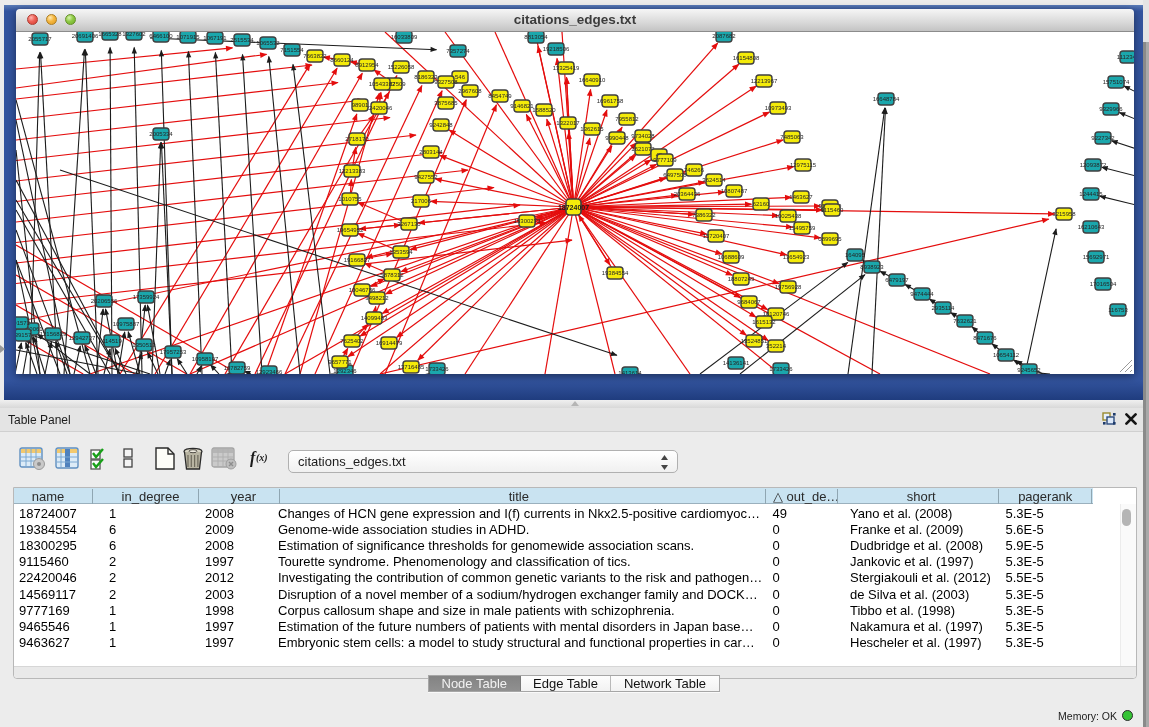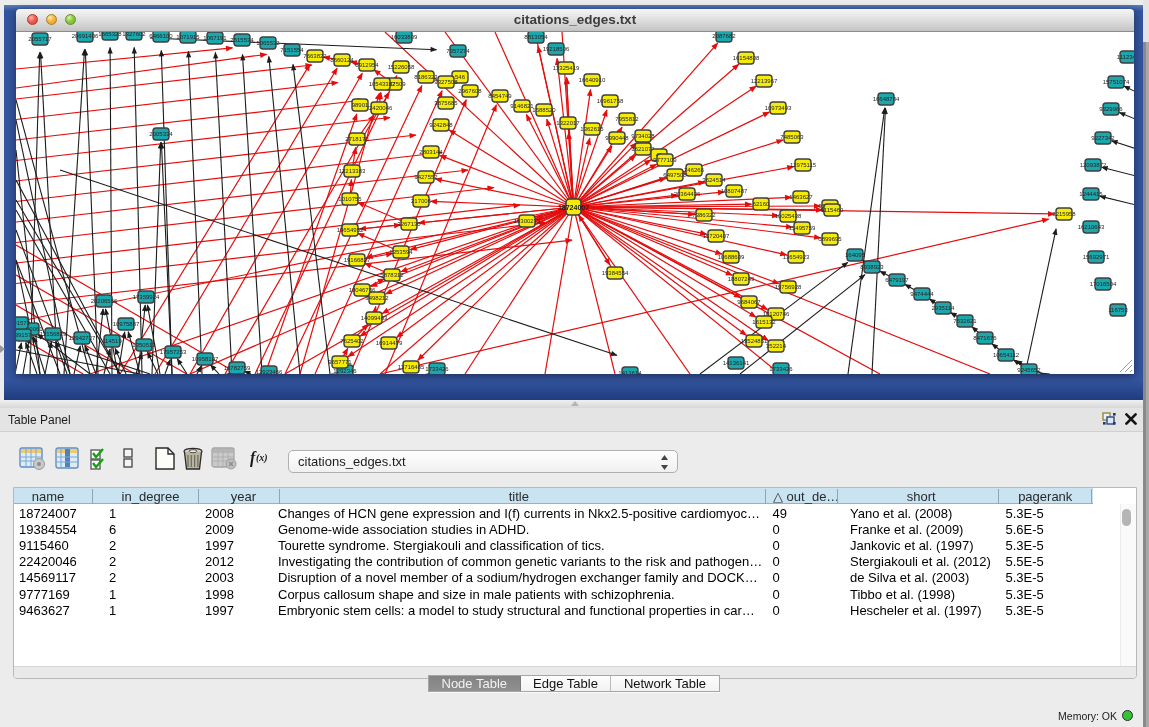--- a/index.html
+++ b/index.html
@@ -633,24 +633,33 @@
 <tr>
           <td style="width:82.0px">19384554</td>
           <td style="width:88.0px">6</td>
           <td style="width:65.0px">2009</td>
           <td style="width:486.5px">Genome-wide association studies in ADHD.</td>
           <td style="width:69.5px">0</td>
           <td style="width:147.5px">Franke et al. (2009)</td>
           <td style="width:84.5px">5.6E-5</td>
         </tr>
 <tr>
+          <td style="width:82.0px">18300295</td>
+          <td style="width:88.0px">6</td>
+          <td style="width:65.0px">2008</td>
+          <td style="width:486.5px">Estimation of significance thresholds for genomewide association scans.</td>
+          <td style="width:69.5px">0</td>
+          <td style="width:147.5px">Dudbridge et al. (2008)</td>
+          <td style="width:84.5px">5.9E-5</td>
+        </tr>
+<tr>
           <td style="width:82.0px">9115460</td>
           <td style="width:88.0px">2</td>
           <td style="width:65.0px">1997</td>
-          <td style="width:486.5px">Tourette syndrome. Stergiakouli and classification of tics.</td>
+          <td style="width:486.5px">Tourette syndrome. Phenomenology and classification of tics.</td>
           <td style="width:69.5px">0</td>
           <td style="width:147.5px">Jankovic et al. (1997)</td>
           <td style="width:84.5px">5.3E-5</td>
         </tr>
 <tr>
           <td style="width:82.0px">22420046</td>
           <td style="width:88.0px">2</td>
           <td style="width:65.0px">2012</td>
           <td style="width:486.5px">Investigating the contribution of common genetic variants to the risk and pathogen…</td>
           <td style="width:69.5px">0</td>
@@ -666,20 +675,29 @@
           <td style="width:147.5px">de Silva et al. (2003)</td>
           <td style="width:84.5px">5.3E-5</td>
         </tr>
 <tr>
           <td style="width:82.0px">9777169</td>
           <td style="width:88.0px">1</td>
           <td style="width:65.0px">1998</td>
           <td style="width:486.5px">Corpus callosum shape and size in male patients with schizophrenia.</td>
           <td style="width:69.5px">0</td>
           <td style="width:147.5px">Tibbo et al. (1998)</td>
+          <td style="width:84.5px">5.3E-5</td>
+        </tr>
+<tr>
+          <td style="width:82.0px">9465546</td>
+          <td style="width:88.0px">1</td>
+          <td style="width:65.0px">1997</td>
+          <td style="width:486.5px">Estimation of the future numbers of patients with mental disorders in Japan base…</td>
+          <td style="width:69.5px">0</td>
+          <td style="width:147.5px">Nakamura et al. (1997)</td>
           <td style="width:84.5px">5.3E-5</td>
         </tr>
 <tr>
           <td style="width:82.0px">9463627</td>
           <td style="width:88.0px">1</td>
           <td style="width:65.0px">1997</td>
           <td style="width:486.5px">Embryonic stem cells: a model to study structural and functional properties in car…</td>
           <td style="width:69.5px">0</td>
           <td style="width:147.5px">Hescheler et al. (1997)</td>
           <td style="width:84.5px">5.3E-5</td>

